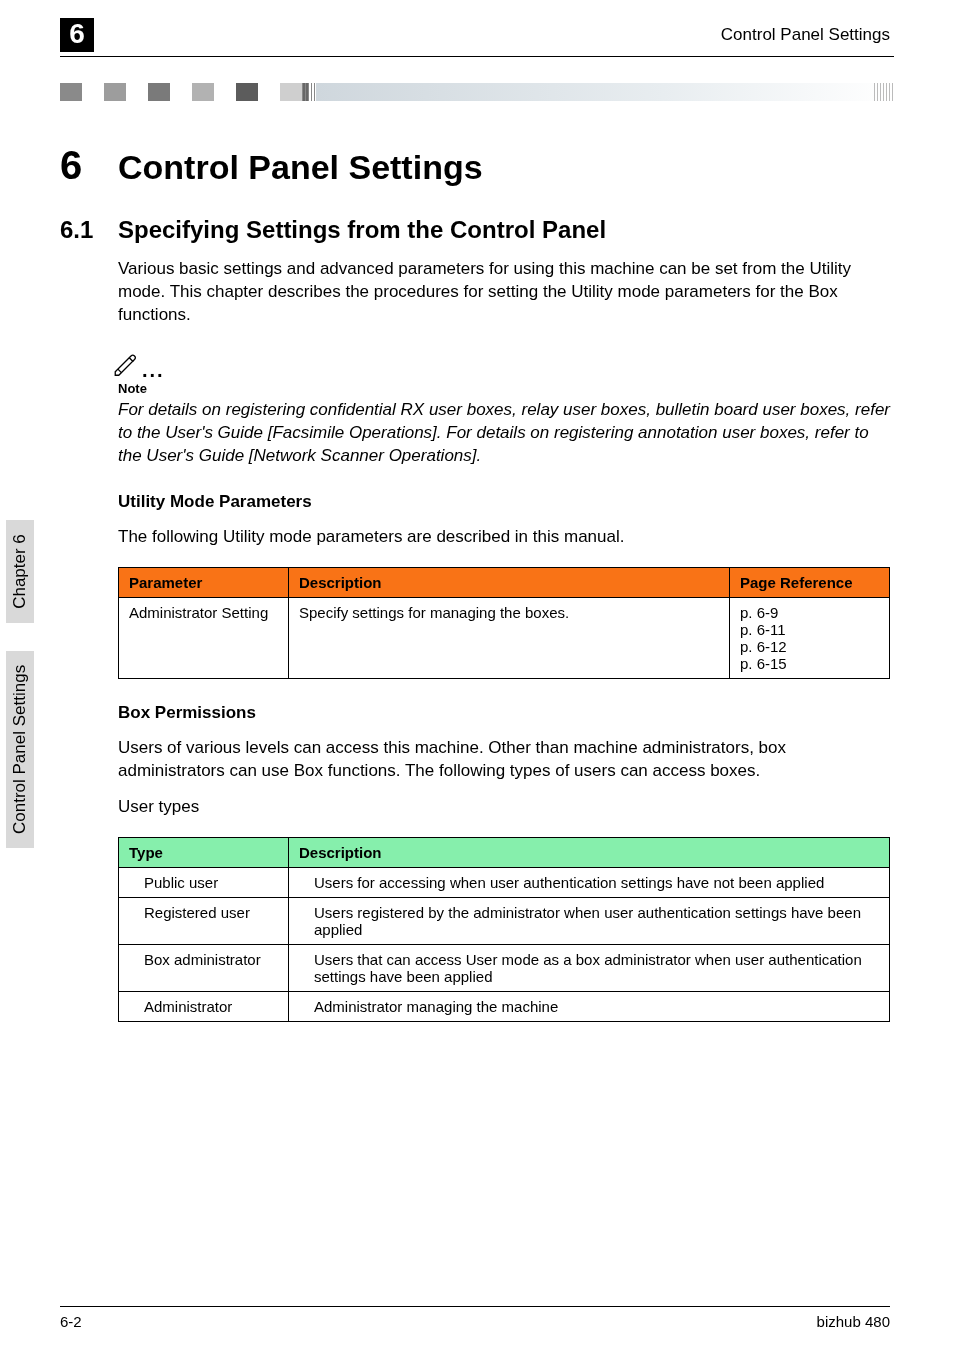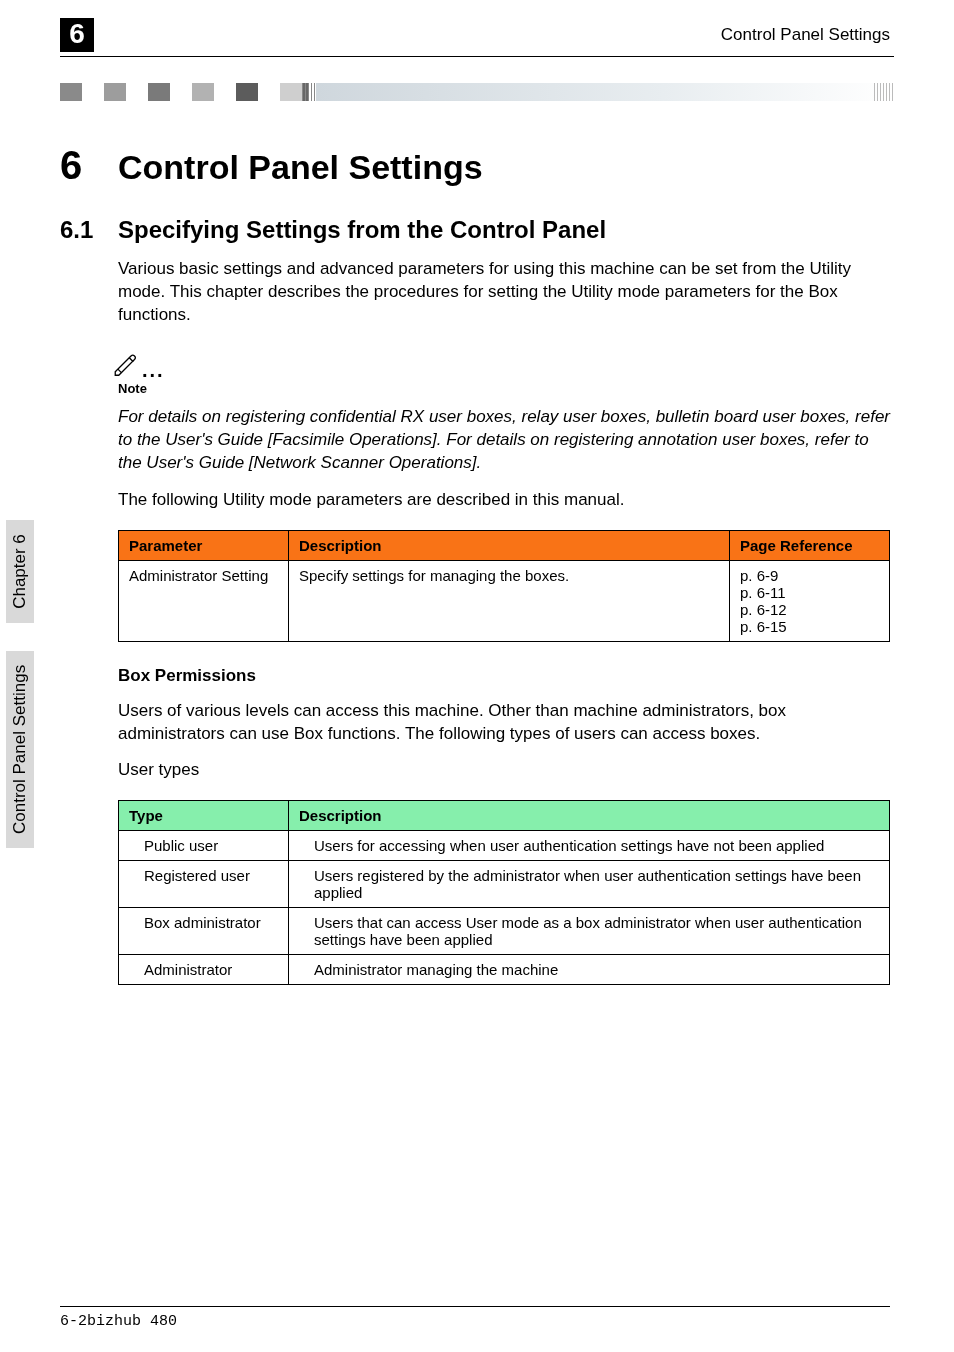--- a/index.html
+++ b/index.html
@@ -40,21 +40,21 @@
   .sec-num { font-size: 24px; font-weight: bold; margin-left: -58px; width: 58px; }
   .sec-text { font-size: 24px; font-weight: bold; }
   
   p.para { font-size: 17px; line-height: 1.35; margin-top: 14px; }
   
   .note-block { margin-top: 22px; }
   .note-icon { margin-left: -8px; display:flex; align-items: flex-end; gap:4px;}
   .note-svg { width: 28px; height: 28px; }
   .dots { font-size: 20px; font-weight: bold; letter-spacing: 2px; line-height: 10px; padding-bottom:2px;}
   .note-label { font-weight: bold; font-size: 13px; margin-top: 4px; }
-  .note-body { font-style: italic; font-size: 17px; line-height: 1.35; margin-top: 10px; }
+  .note-body { font-style: italic; font-size: 17px; line-height: 1.35; margin-top: 3px; }
   
   h3.sub { font-weight: bold; font-size: 17px; margin-top: 24px; }
   
   table.doc { width: 100%; border-collapse: collapse; margin-top: 18px; font-size: 15px; }
   table.doc th { background: #f97316; font-weight: bold; text-align: left; padding: 6px 10px; border: 1px solid #000; }
   table.doc td { padding: 6px 10px; border: 1px solid #000; vertical-align: top; }
   table.doc2 { width: 100%; border-collapse: collapse; margin-top: 18px; font-size: 15px; }
   table.doc2 th { background: #86efac; font-weight: bold; text-align: left; padding: 6px 10px; border: 1px solid #000; }
   table.doc2 td { padding: 6px 25px; border: 1px solid #000; vertical-align: top; }
   
@@ -62,21 +62,21 @@
   .utcol2 { width: auto; }
   .utcol3 { width: 160px; }
   
   .bpcol1 { width: 170px; }
   
   
   .side-tab { position: absolute; left: 6px; top: 848px; transform: rotate(-90deg); transform-origin: left top; white-space: nowrap; font-size: 17px; display: flex; gap: 28px; }
   .side-tab .grp { background: #d9d9d9; padding: 4px 14px; }
   
   
-  .footer { position: absolute; bottom: 22px; left: 60px; right: 64px; display:flex; justify-content:flex-start; border-top:1px solid #000; padding-top:6px; font-size:15px;font-family:Liberation Mono, monospace;}
+  .footer { position: absolute; bottom: 22px; left: 60px; right: 64px; display:flex; justify-content:space-between; border-top:1px solid #000; padding-top:6px; font-size:15px;}
 </style>
 </head>
 <body>
 
 <div class="page">
 
   <div class="running-head">
     <div class="chap-badge">6</div>
     <div class="running-title">Control Panel Settings</div>
   </div>
@@ -121,20 +121,21 @@
             <path d="M22 10 L24 8 Q26 6 28 8 L28 8 Q30 10 28 12 L26 14"></path>
             <line x1="9" y1="23" x2="13" y2="27"></line>
           </g>
         </svg>
         <span class="dots">...</span>
       </div>
       <div class="note-label">Note</div>
       <div class="note-body">For details on registering confidential RX user boxes, relay user boxes, bulletin board user boxes, refer to the User's Guide [Facsimile Operations]. For details on registering annotation user boxes, refer to the User's Guide [Network Scanner Operations].</div>
     </div>
 
+    <h3 class="sub">Utility Mode Parameters</h3>
     <p class="para">The following Utility mode parameters are described in this manual.</p>
 
     <table class="doc">
       <colgroup>
           <col class="utcol1">
           <col class="utcol2">
           <col class="utcol3">
         </colgroup>
       <thead>
         <tr>

